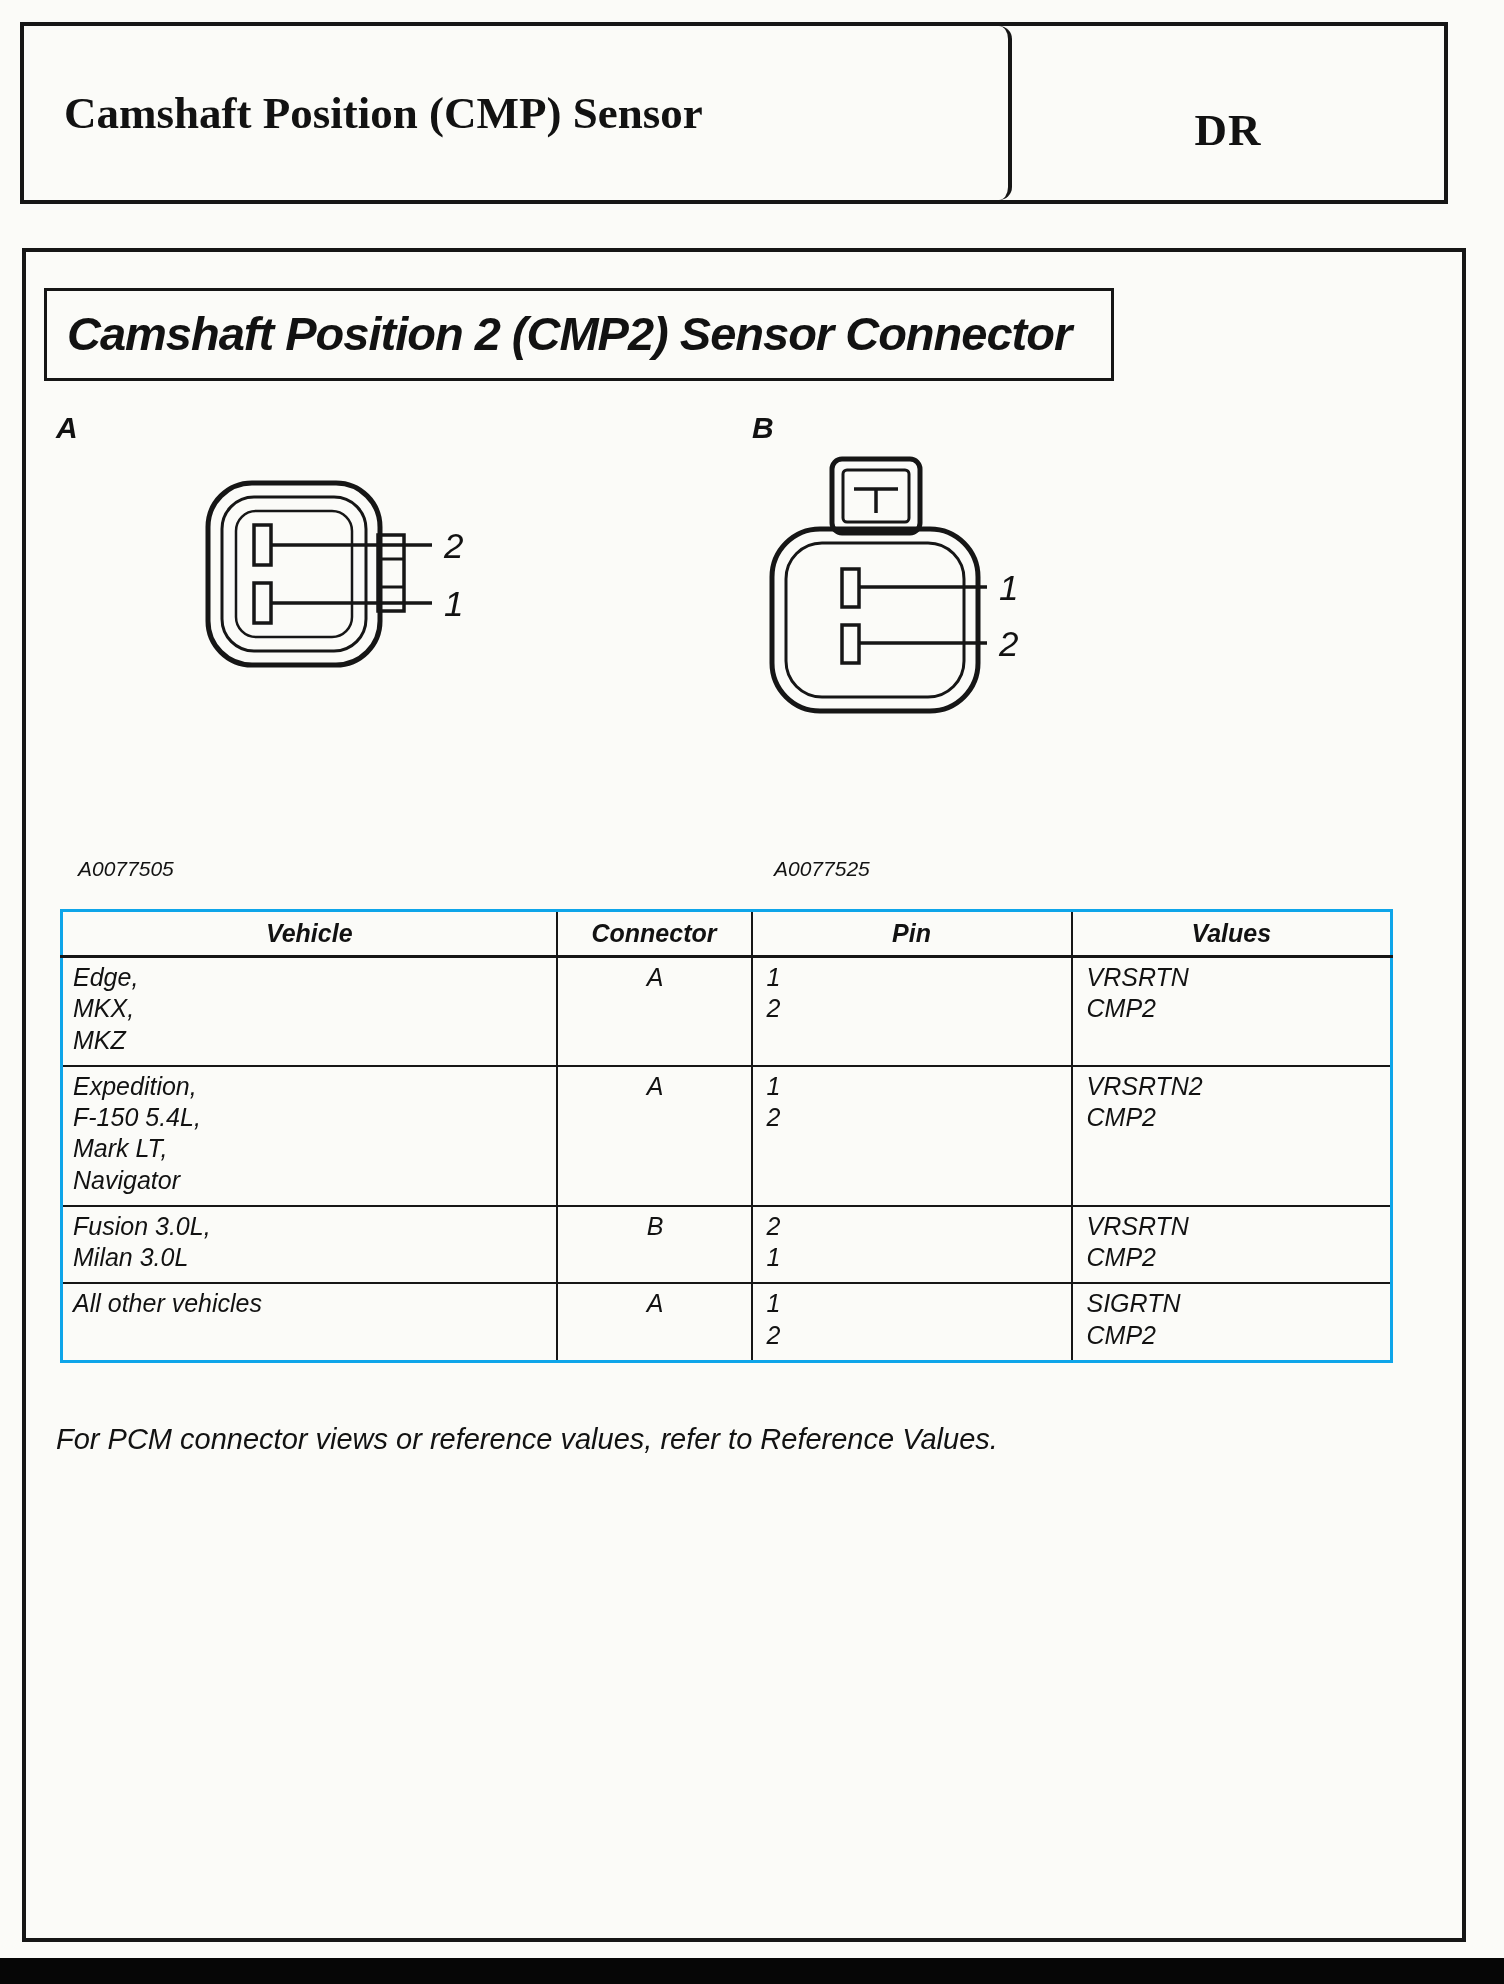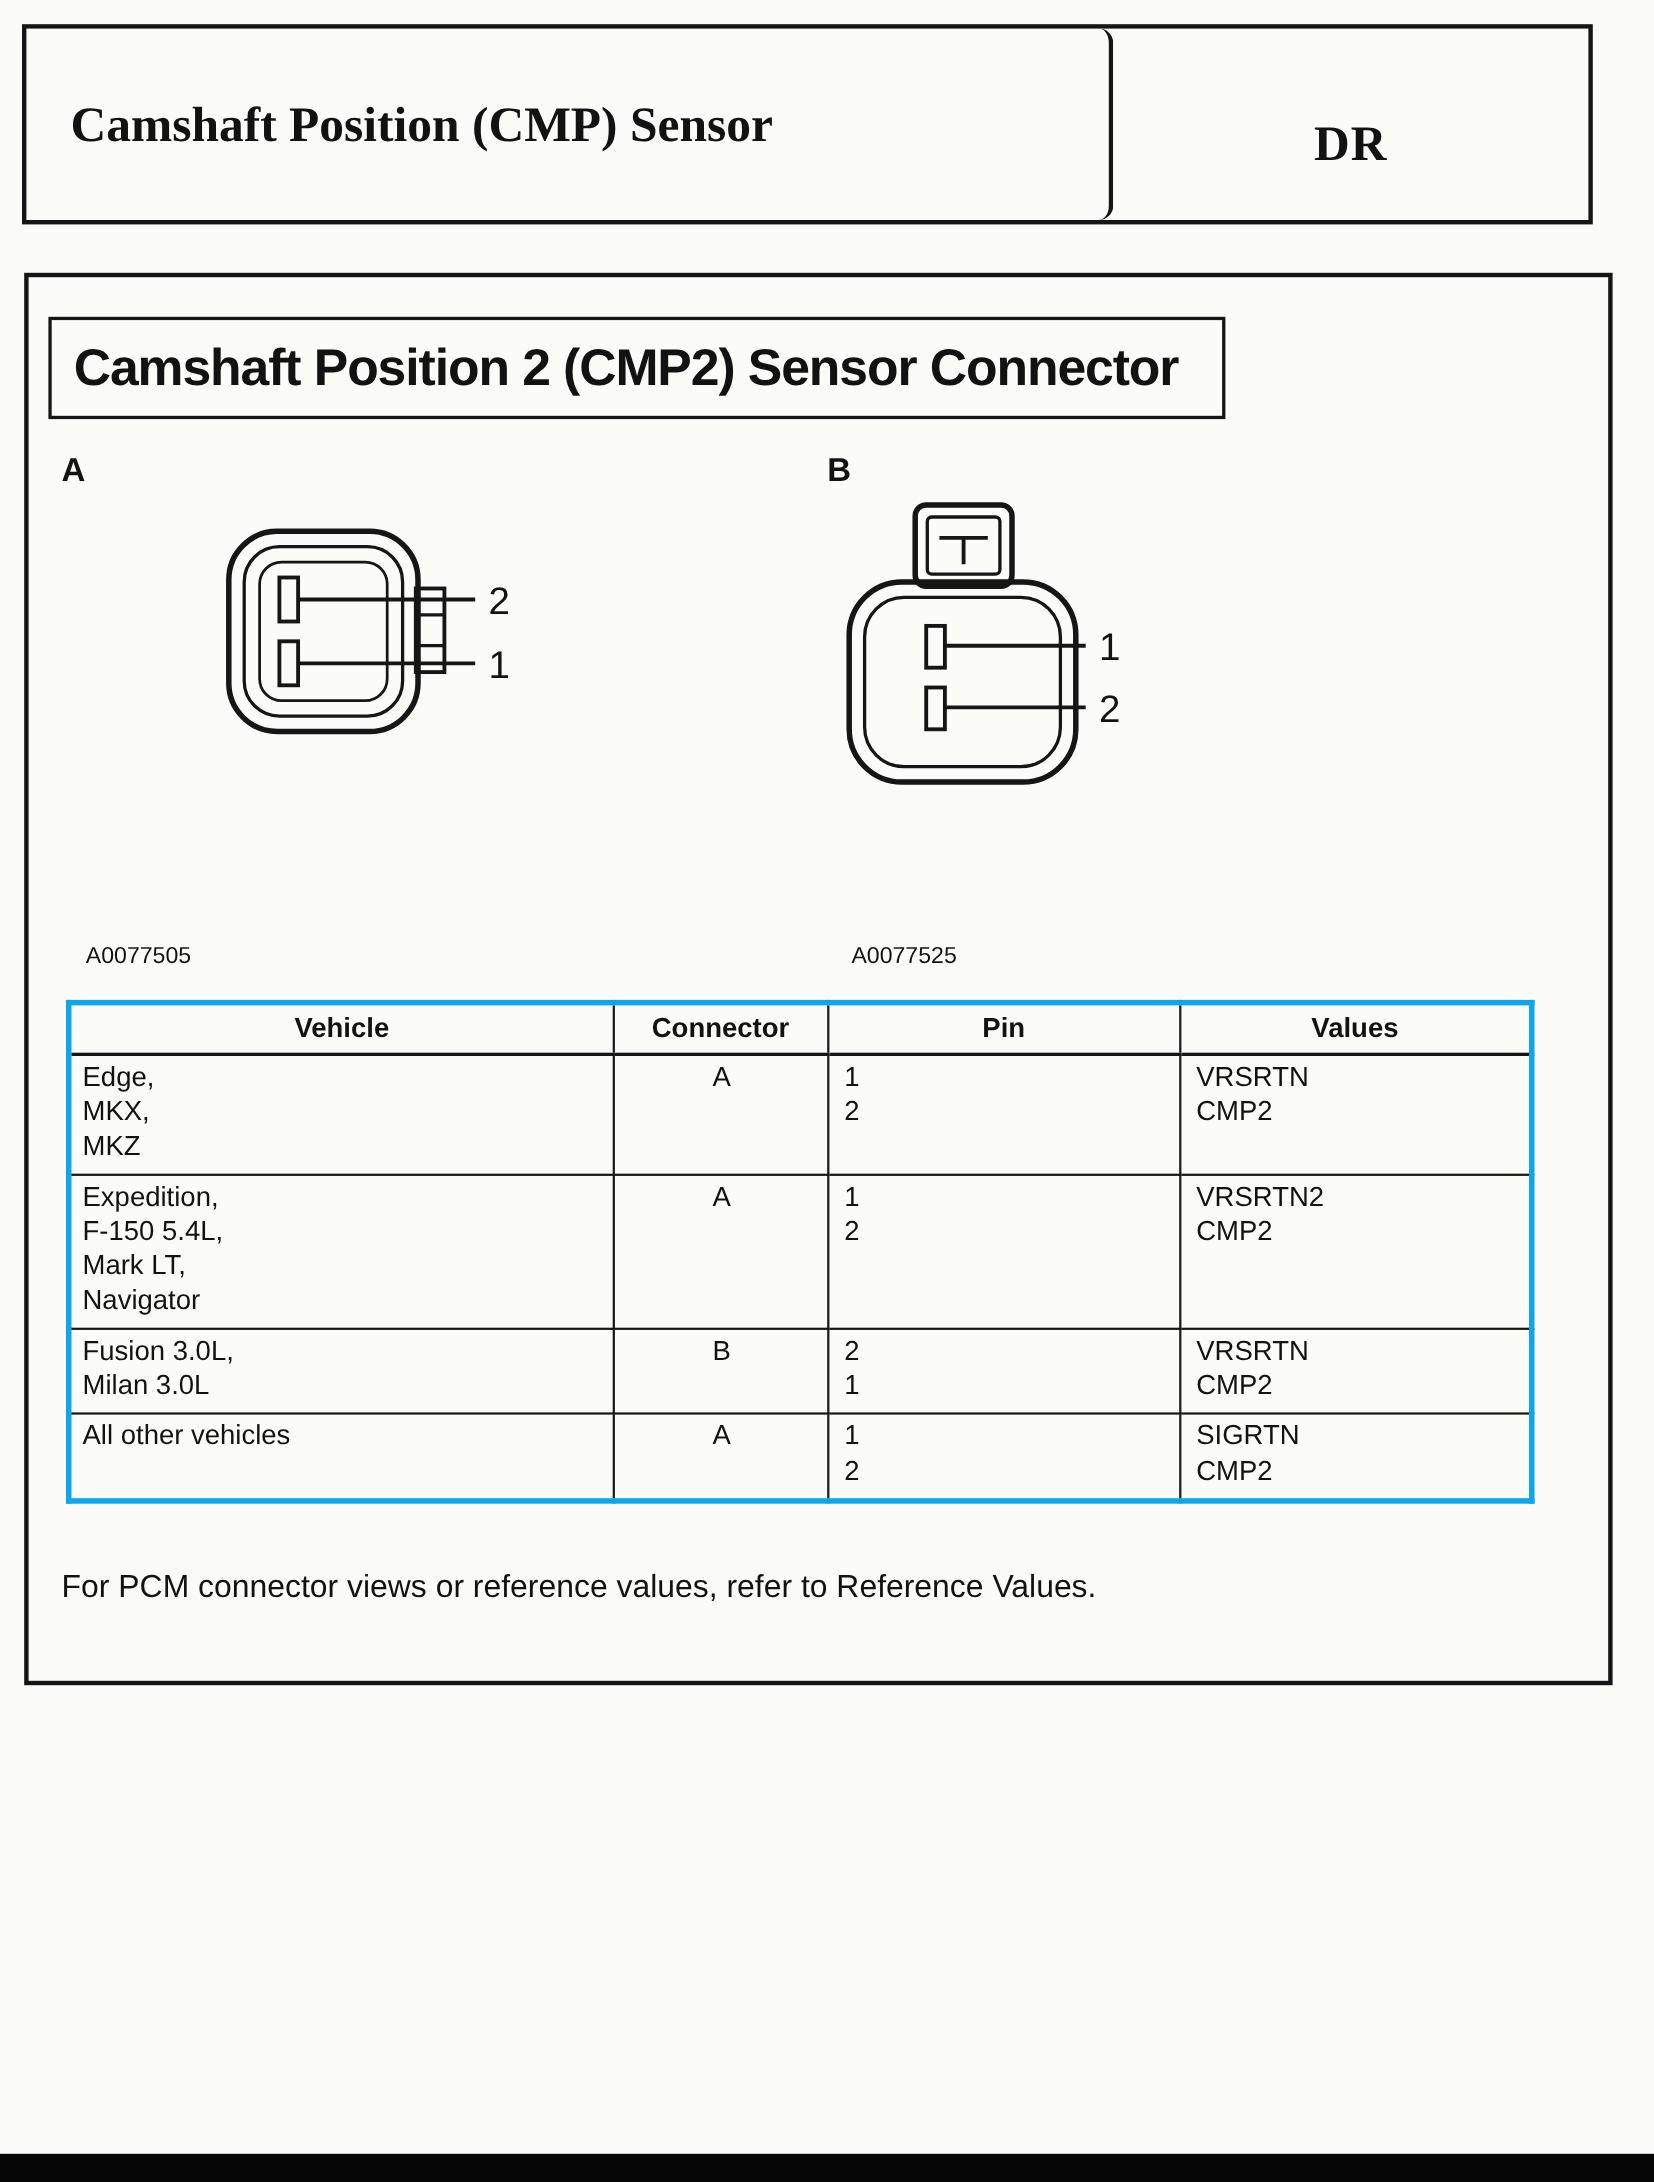--- a/index.html
+++ b/index.html
@@ -43,22 +43,23 @@
     font-family: "Liberation Serif", serif;
     font-weight: bold;
     font-size: 45px;
     letter-spacing: 1px;
   }
 
   
   .main-box {
     position: absolute;
     top: 248px; left: 22px;
-    width: 1444px; height: 1284px;
+    width: 1444px; height: 1694px;
     border: 4px solid #161616;
+    font-style: italic;
   }
   .section-title-box {
     display: inline-block;
     border: 3px solid #161616;
     margin: 36px 0 0 18px;
     padding: 15px 40px 17px 20px;
   }
   .section-title {
     font-size: 47px;
     font-weight: bold;
@@ -93,21 +94,21 @@
     font-family: "Liberation Sans", sans-serif;
     font-size: 35px;
     fill: #121212;
   }
 
   
   .pin-table {
     border-collapse: collapse;
     table-layout: fixed;
     margin: 28px 0 0 34px;
-    border: 5px solid #0ea5e9;
+    border: 3px solid #0ea5e9;
   }
   .pin-table th {
     border: 2px solid #161616;
     border-bottom: 3px solid #161616;
     font-size: 25px;
     font-weight: bold;
     padding: 7px 4px;
     text-align: center;
     background: #fbfbf8;
   }

